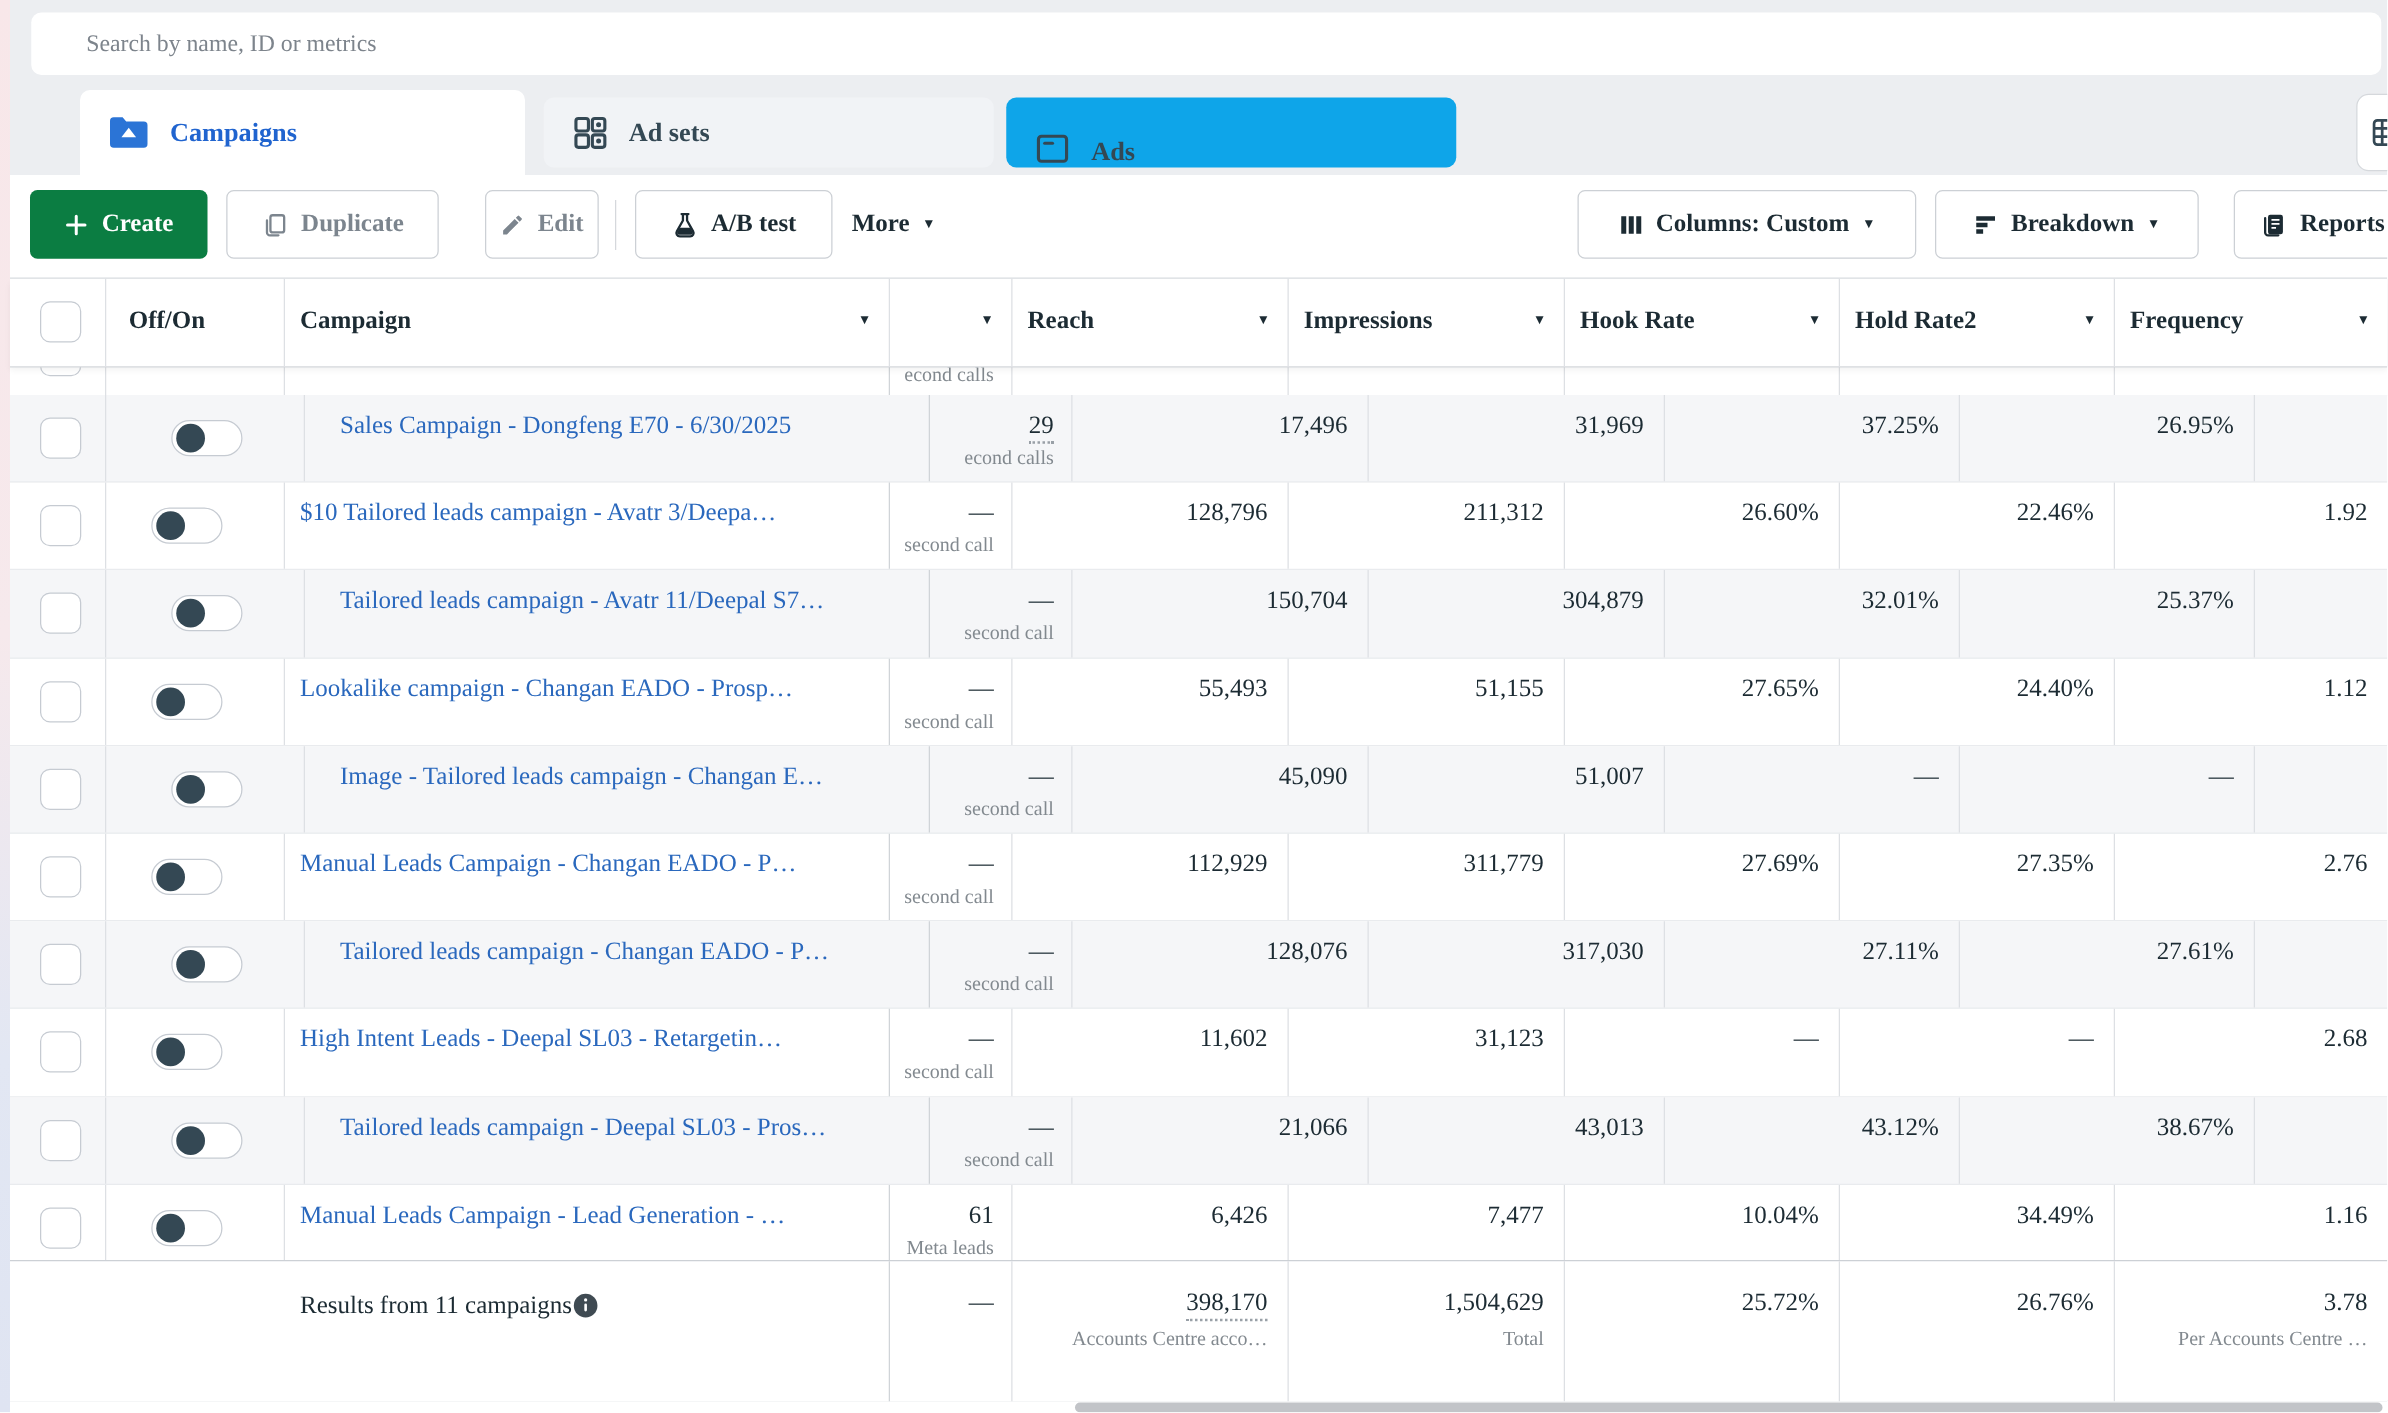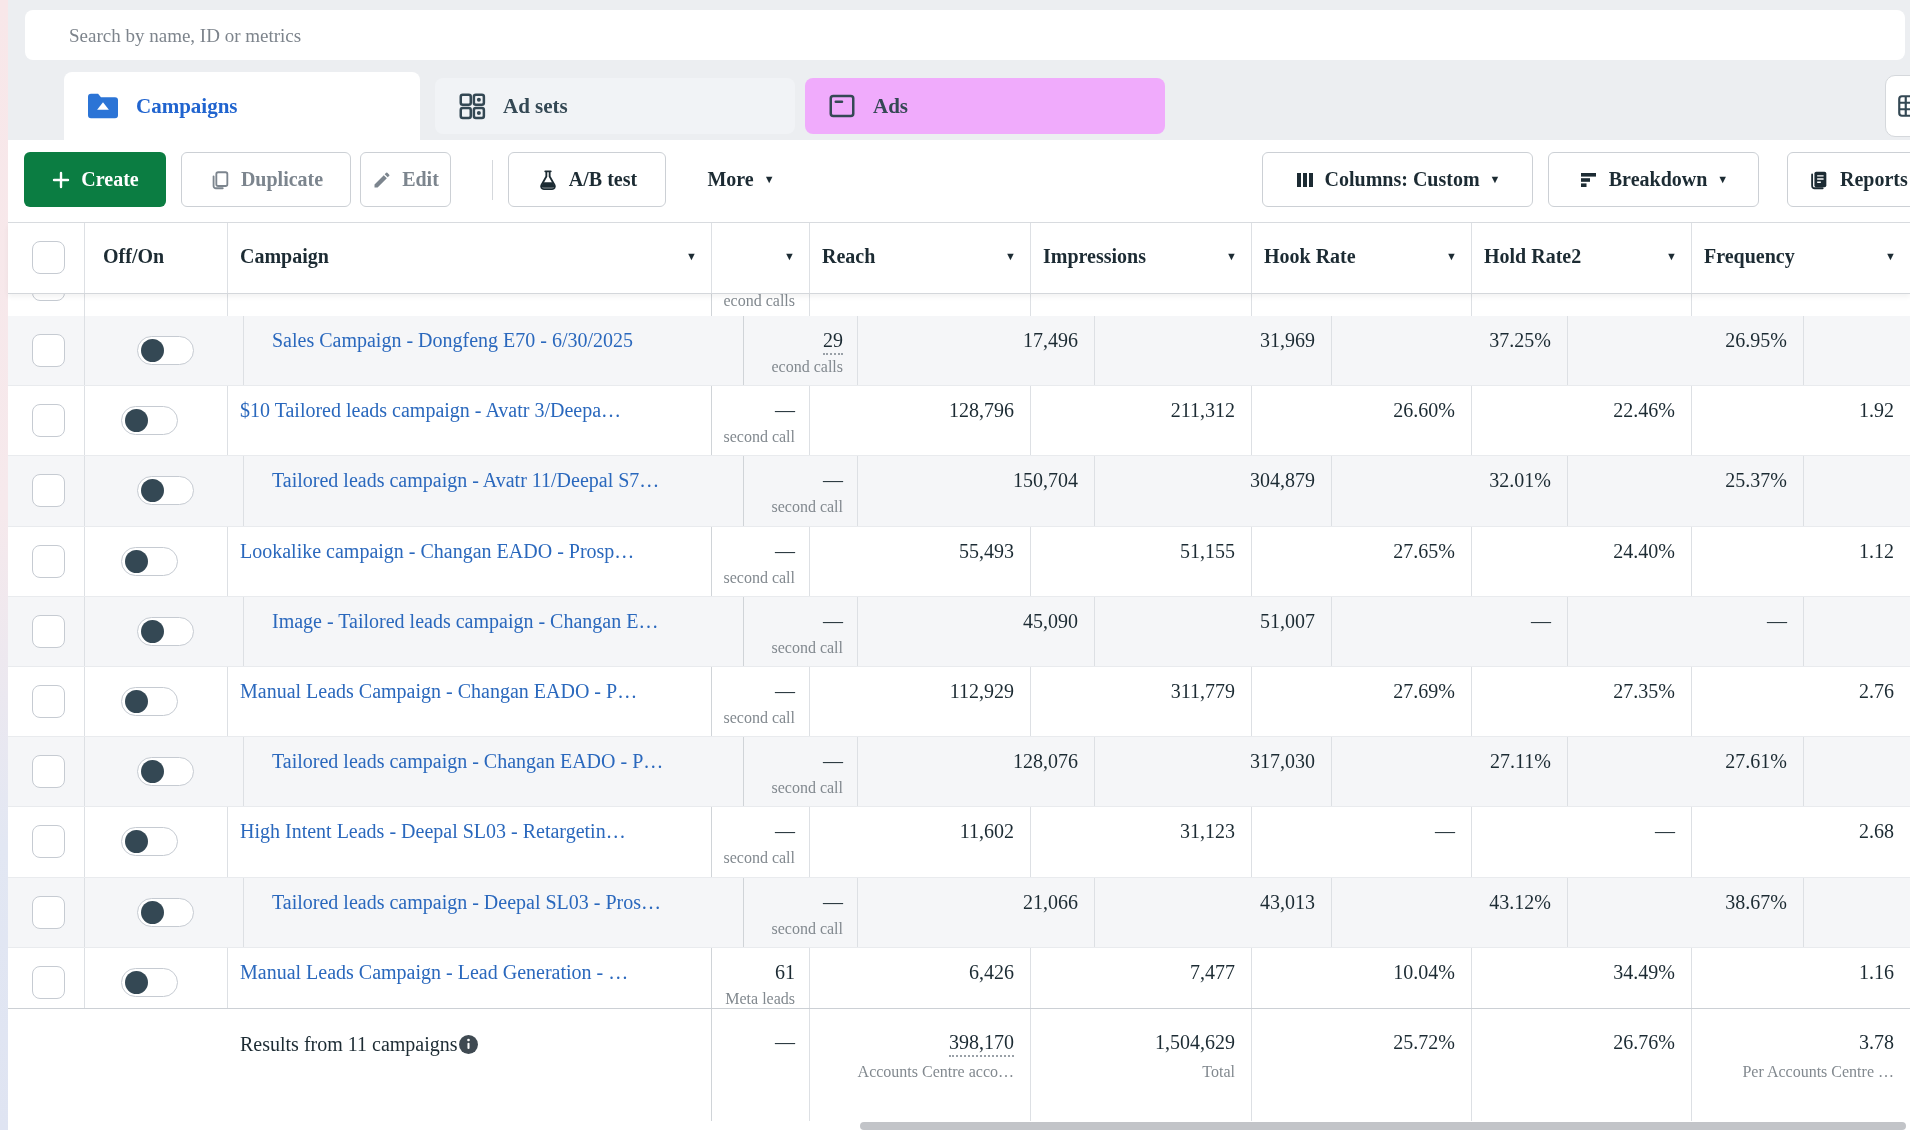--- a/index.html
+++ b/index.html
@@ -11,39 +11,39 @@
   
   .chrome{position:absolute;left:8px;top:0;width:1902px;height:140px;background:#eceef1;}
   .searchbar{position:absolute;left:25px;top:10px;width:1880px;height:50px;background:#fff;border-radius:8px;}
   .searchbar input{position:absolute;left:42px;top:0;width:1700px;height:50px;border:none;outline:none;background:transparent;
       font-family:inherit;font-size:19px;color:#1c2b33;}
   .searchbar input::placeholder{color:#7d848c;}
   
   .tab{position:absolute;display:flex;align-items:center;border-radius:8px;margin-left:40px;}
   .tab-active{left:24px;top:72px;width:356px;height:68px;background:#fff;border-radius:8px 8px 0 0;}
   .tab-adsets{left:395px;top:78px;width:360px;height:56px;background:#f1f3f6;}
-  .tab-ads{left:765px;top:78px;width:360px;height:56px;background:#f0abfc;}
+  .tab-ads{left:765px;top:78px;width:360px;height:56px;background:#0ea5e9;align-items:flex-end;}
   .tab .ticon{margin-left:22px;display:flex;align-items:center;}
   .tab .tlabel{margin-left:16px;font-size:21px;font-weight:700;color:#344854;}
   .tab-active .tlabel{color:#2064cf;}
   .corner-btn{position:absolute;left:1885px;top:75px;width:60px;height:60px;background:#fff;
       border:1px solid #d5d8dc;border-radius:10px;display:flex;align-items:center;padding-left:10px;}
   
   .toolbar{position:absolute;left:8px;top:140px;width:1902px;height:82px;background:#fff;}
   .btn{position:absolute;top:12px;height:55px;box-sizing:border-box;display:flex;align-items:center;justify-content:center;
       border-radius:6px;font-size:20px;font-weight:600;cursor:pointer;gap:10px;white-space:nowrap;}
   .btn-create{left:16px;width:142px;background:#0b7d42;color:#fff;}
   .btn-outline{background:#fff;border:1px solid #ccd0d5;}
   .btn-gray{color:#7c858e;}
   .btn-dark{color:#1c2b33;}
   .btn-duplicate{left:173px;width:170px;}
-  .btn-edit{left:352px;width:91px;}
+  .btn-edit{left:380px;width:91px;}
   .tool-divider{position:absolute;left:484px;top:20px;width:1px;height:40px;background:#d5d8dc;}
   .btn-abtest{left:500px;width:158px;}
-  .btn-more{left:678px;width:110px;border:none;background:transparent;color:#1c2b33;text-align:center;}
+  .btn-more{left:652px;width:110px;border:none;background:transparent;color:#1c2b33;text-align:center;}
   .btn-columns{left:1254px;width:271px;}
   .btn-breakdown{left:1540px;width:211px;}
   .btn-reports{left:1779px;width:170px;justify-content:flex-start;padding-left:20px;}
   .caret{font-size:11px;color:#1c2b33;line-height:1;}
   
   .tbl{position:absolute;left:8px;top:222px;width:1902px;}
   .grid{display:grid;grid-template-columns:77px 143px 484px 98px 221px 221px 220px 220px 218px;}
   .cell{position:relative;box-sizing:border-box;border-right:1px solid #dde0e4;overflow:hidden;}
   .cell:last-child{border-right:none;}
   .thead{position:absolute;top:0;left:0;width:1902px;height:70px;background:#fff;

